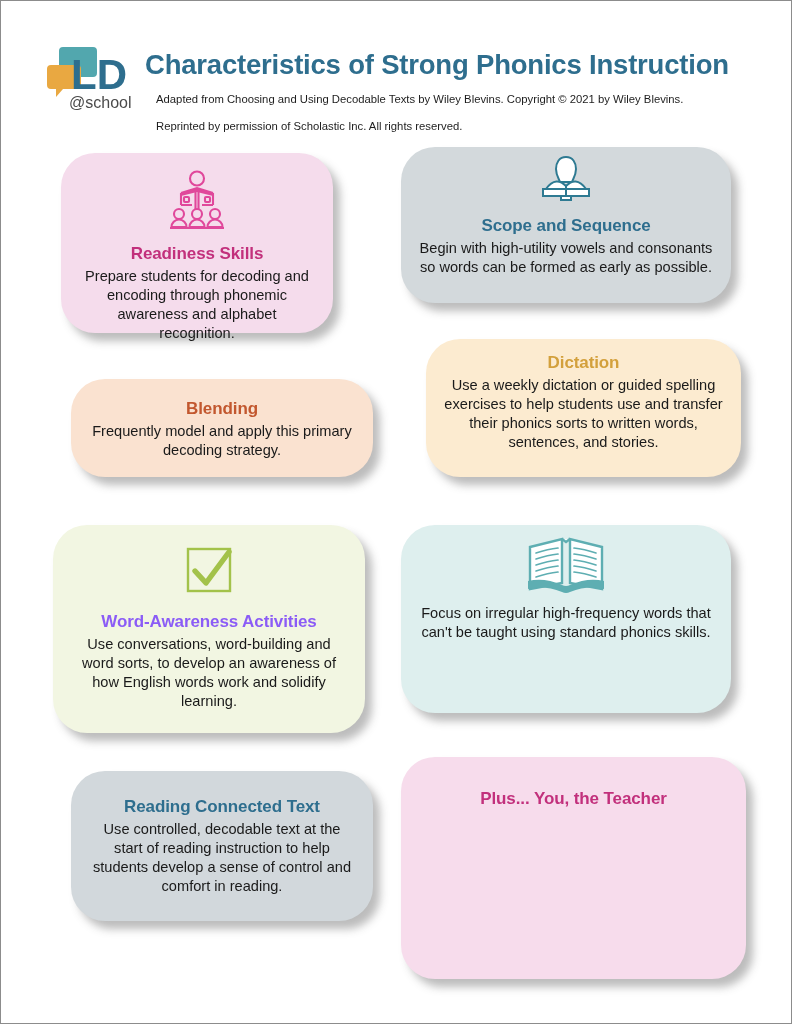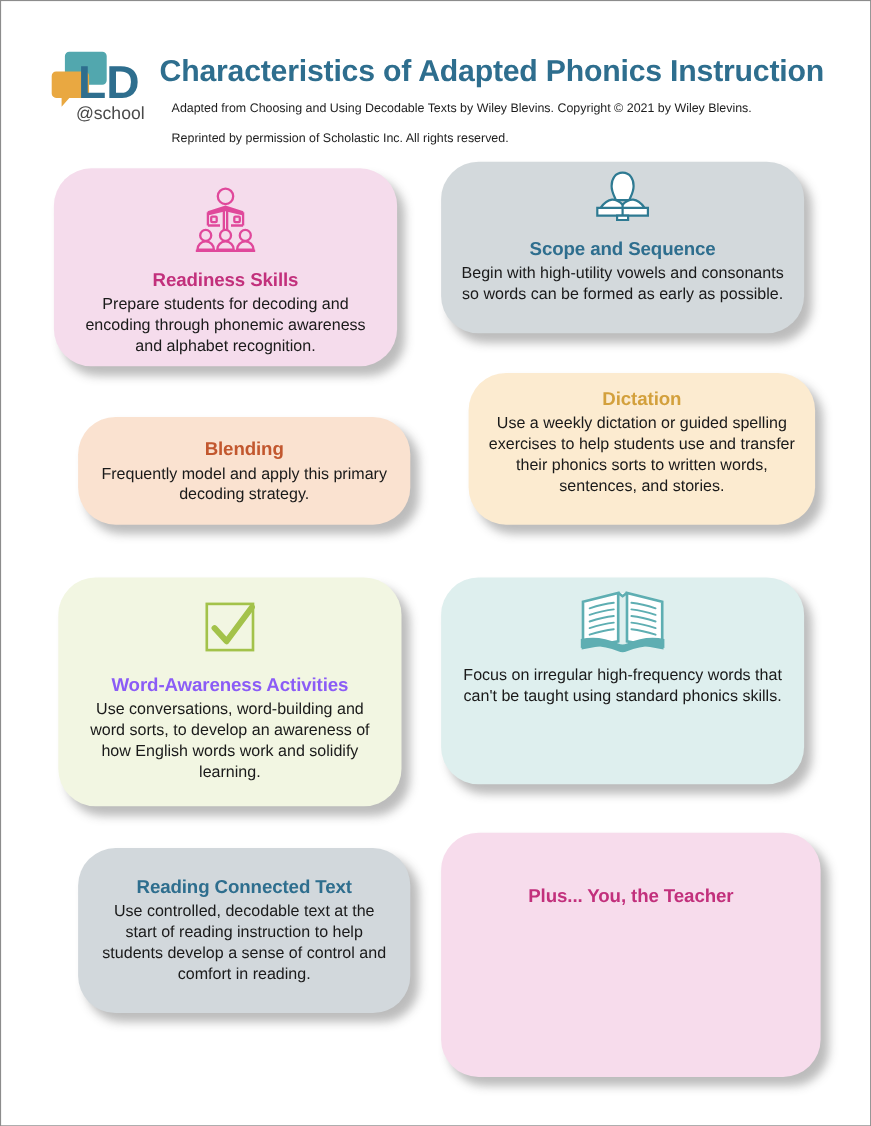--- a/index.html
+++ b/index.html
@@ -88,21 +88,21 @@
   }
   .card-body {
     text-align: center;
     font-size: 14.6px;
     line-height: 1.31;
     color: #1a1a1a;
     margin: 3px 0 0 0;
   }
 
   
-  #card-readiness  { left: 48px;  top: 152px; width: 312px; height: 180px; background:#F5DCEC; }
+  #card-readiness  { left: 60px;  top: 152px; width: 272px; height: 180px; background:#F5DCEC; }
   #card-scope      { left: 400px; top: 146px; width: 330px; height: 156px; background:#D3D9DC; }
   #card-blending   { left: 70px;  top: 378px; width: 302px; height: 98px;  background:#FAE2D0; }
   #card-dictation  { left: 425px; top: 338px; width: 315px; height: 138px; background:#FCEBD0; }
   #card-wordaware  { left: 52px;  top: 524px; width: 312px; height: 208px; background:#F2F6E2; }
   #card-highfreq   { left: 400px; top: 524px; width: 330px; height: 188px; background:#DEEFEE; }
   #card-connected  { left: 70px;  top: 770px; width: 302px; height: 150px;  background:#D2D8DC; }
   #card-plus       { left: 400px; top: 756px; width: 345px; height: 222px; background:#F7DCEC; }
 
   
   .t-pink   { color: #C2307C; }
@@ -117,21 +117,21 @@
   #card-readiness .card-title { margin-top: 9px; }
   #card-scope .card-icon { padding-top: 8px; }
   #card-scope .card-title { margin-top: 7px; }
   #card-blending .card-title { margin-top: 20px; }
   #card-dictation .card-title { margin-top: 14px; }
   #card-wordaware .card-icon { padding-top: 18px; }
   #card-wordaware .card-title { margin-top: 11px; }
   #card-highfreq .card-icon { padding-top: 10px; }
   #card-highfreq .card-title { margin-top: 9px; }
   #card-connected .card-title { margin-top: 26px; }
-  #card-plus .card-title { margin-top: 48px; }
+  #card-plus .card-title { margin-top: 32px; }
 </style>
 </head>
 <body>
 
 <div id="page">
 
   <div id="header">
 
     <div id="logo">
       <svg width="96" height="72" viewBox="0 0 96 72" xmlns="http://www.w3.org/2000/svg">
@@ -140,21 +140,21 @@
 
         <path d="M6 24 h26 a4 4 0 0 1 4 4 v16 a4 4 0 0 1 -4 4 h-14 l-7 8 v-8 h-5 a4 4 0 0 1 -4 -4 v-16 a4 4 0 0 1 4 -4 z" fill="#E9A841"></path>
 
         <text x="26" y="48" font-family="'Liberation Sans', sans-serif" font-size="42" font-weight="bold" fill="#2E6E8E" letter-spacing="0">LD</text>
 
         <text x="24" y="67" font-family="'Liberation Sans', sans-serif" font-size="16" fill="#4a4a4a">@school</text>
       </svg>
     </div>
 
     <div id="title-block">
-      <h1 id="main-title">Characteristics of Adapted Phonics Instruction</h1>
+      <h1 id="main-title">Characteristics of Strong Phonics Instruction</h1>
       <div id="credit-wrap">
         <p class="credit-line">Adapted from Choosing and Using Decodable Texts by Wiley Blevins. Copyright © 2021 by Wiley Blevins.</p>
         <p class="credit-line">Reprinted by permission of Scholastic Inc. All rights reserved.</p>
       </div>
     </div>
   </div>
 
   <div class="card" id="card-readiness">
     <div class="card-inner">
       <div class="card-icon">

